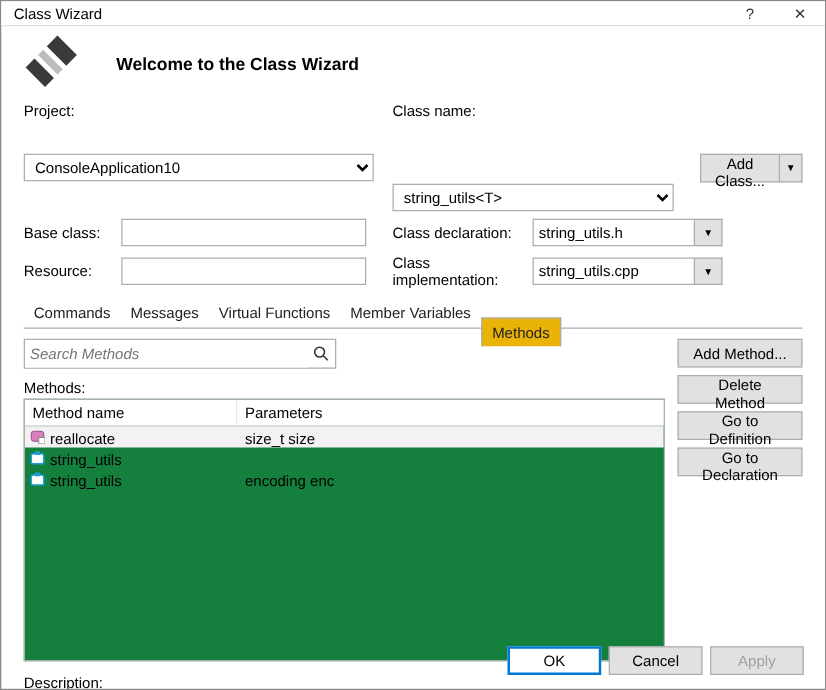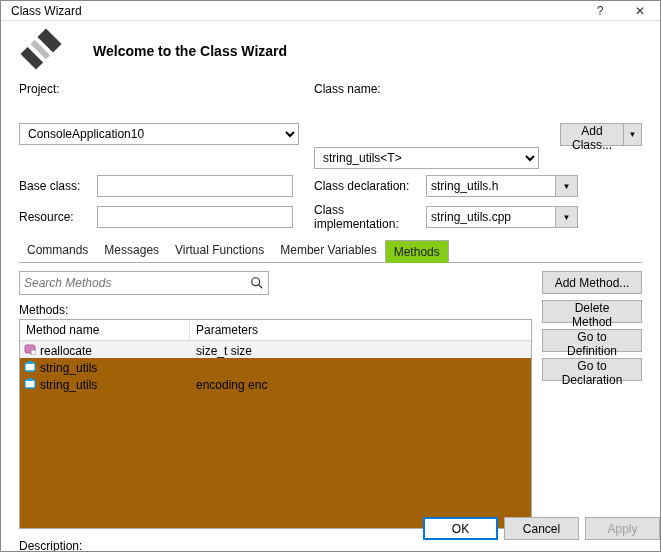--- a/index.html
+++ b/index.html
@@ -24,42 +24,42 @@
   .med { width:196px; }
   .small { width:130px; }
   .btn { height:23px; background:#e1e1e1; border:1px solid #adadad; font-size:12px; padding:0 10px; }
   .split-btn { display:flex; height:23px; }
   .split-main { flex:1; background:#e1e1e1; border:1px solid #adadad; font-size:12px; padding:0 8px; }
   .split-arrow { width:18px; background:#e1e1e1; border:1px solid #adadad; border-left:none; display:flex; align-items:center; justify-content:center; }
   .drop-arrow { width:22px; height:22px; border:1px solid #adadad; border-left:none; background:#e1e1e1; display:flex; align-items:center; justify-content:center; }
   .input-with-drop { display:flex; }
   .tabs { display:flex; border-bottom:1px solid #adadad; margin-top:8px; }
   .tab { padding:4px 8px; border:1px solid transparent; border-bottom:none; margin-right:0; font-size:12px; color:#222; background:#f0f0f0;}
-  .tab.active { background:#84cc16; border-color:#adadad; position:relative; top:1px; }
+  .tab.active { background:#eab308; border-color:#adadad; position:relative; top:15px; }
   .tab:not(.active){ border:none; background:transparent;}
   .tab-body { display:flex; padding-top:8px; }
   .tab-main { flex:1; }
   .tab-side { width:100px; margin-left:10px; display:flex; flex-direction:column; gap:6px; }
   .tab-side .btn { width:100px; text-align:center; }
   .search-wrap { display:flex; width:250px; border:1px solid #adadad; height:24px; align-items:center; }
   .search-wrap input { border:none; flex:1; height:22px; outline:none; padding:0 4px; font-style:italic; color:#6a6a6a; }
   .search-icon { width:22px; display:flex; align-items:center; justify-content:center; color:#555;}
   .methods-label { margin:8px 0 2px 0; }
-  .table-wrap { border:1px solid #adadad; height:210px; overflow:hidden; background:#a16207; }
+  .table-wrap { border:1px solid #adadad; height:210px; overflow:hidden; background:#15803d; }
   .thead { display:flex; background:#fff; border-bottom:1px solid #dcdcdc; }
   .th { padding:3px 6px; font-size:12px; background:#fff; border-right:1px solid #e5e5e5;}
   .th:first-child { width:170px; }
   .th:nth-child(2) { flex:1; border-right:none;}
   .tbody .tr { display:flex; align-items:flex-end; height:17px; }
   .tbody .tr.selected { background:#f2f2f2; }
   .td1 { width:170px; display:flex; align-items:center; padding-left:4px; gap:4px;}
   .td2 { flex:1; padding-left:6px; }
   .micon { width:12px; height:12px; }
   .desc-row { margin-top:10px; }
-  .footer { position:absolute; bottom:12px; right:1px; display:flex; gap:6px;}
+  .footer { position:absolute; bottom:12px; right:18px; display:flex; gap:6px;}
   .footer .btn { width:75px; }
   .btn.primary { border:2px solid #0078d7; background:#fff; height:23px; }
   .btn.disabled { color:#a0a0a0; }
   .arrow-down { font-size:8px; }
 </style>
 </head>
 <body>
 
 <div class="titlebar">
   <span class="titlebar-title">Class Wizard</span>

